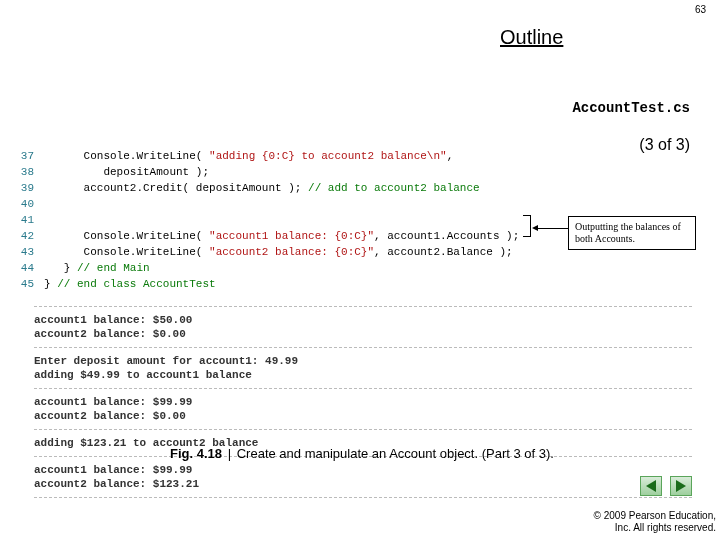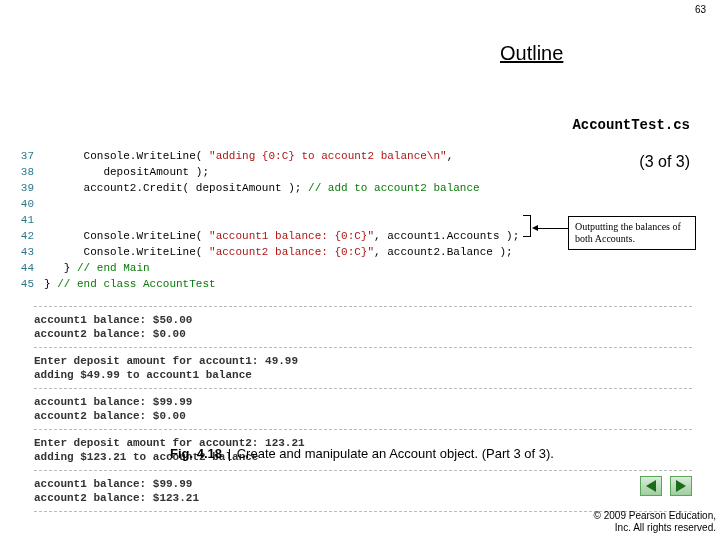--- a/index.html
+++ b/index.html
@@ -1,19 +1,19 @@
 <!DOCTYPE html>
 <html><head>
 <meta charset="utf-8">
 <style>
   * { margin: 0; padding: 0; box-sizing: border-box; }
   body { width: 720px; height: 540px; background: #fff; font-family: Arial, sans-serif; position: relative; overflow: hidden; }
   .page-num { position: absolute; top: 4px; right: 14px; font-size: 10px; color: #000; }
-  .outline { position: absolute; top: 42px; left: 500px; font-size: 20px; text-decoration: underline; font-weight: 400; }
-  .meta { position: absolute; right: 30px; text-align: right; margin-top: 17px; }
+  .outline { position: absolute; top: 26px; left: 500px; font-size: 20px; text-decoration: underline; font-weight: 400; }
+  .meta { position: absolute; right: 30px; text-align: right; }
   .file-label { top: 100px; font-family: "Courier New", monospace; font-size: 14px; font-weight: bold; }
   .part-label { top: 136px; font-size: 16px; }
   .code-area { position: absolute; top: 148px; left: 18px; right: 18px; font-family: Consolas, "Courier New", monospace; font-size: 11px; line-height: 16px; }
   .code-line { display: flex; align-items: baseline; }
   .ln { width: 26px; color: #2a7a8c; text-align: right; padding-right: 10px; user-select: none; }
   .kw-str { color: #b01515; }
   .kw-green { color: #0a7a0a; }
   .kw-black { color: #000; }
   .output-area { position: absolute; top: 300px; left: 34px; right: 28px; font-family: Consolas, "Courier New", monospace; font-size: 11px; font-weight: bold; line-height: 14px; color: #333; }
   .dashed-line { border: none; border-top: 1px dashed #bbb; margin: 6px 0; }
@@ -84,21 +84,20 @@
     <hr class="dashed-line">
     <div>account1 balance: $50.00</div>
     <div>account2 balance: $0.00</div>
     <hr class="dashed-line">
     <div>Enter deposit amount for account1: 49.99</div>
     <div>adding $49.99 to account1 balance</div>
     <hr class="dashed-line">
     <div>account1 balance: $99.99</div>
     <div>account2 balance: $0.00</div>
     <hr class="dashed-line">
-    <div>Enter deposit amount for account2: 123.21</div>
     <div>adding $123.21 to account2 balance</div>
     <hr class="dashed-line">
     <div>account1 balance: $99.99</div>
     <div>account2 balance: $123.21</div>
     <hr class="dashed-line">
   </div>
 
 <div class="fig-caption">
   <span class="fignum">Fig. 4.18</span>
   <span class="pipe">|</span>

